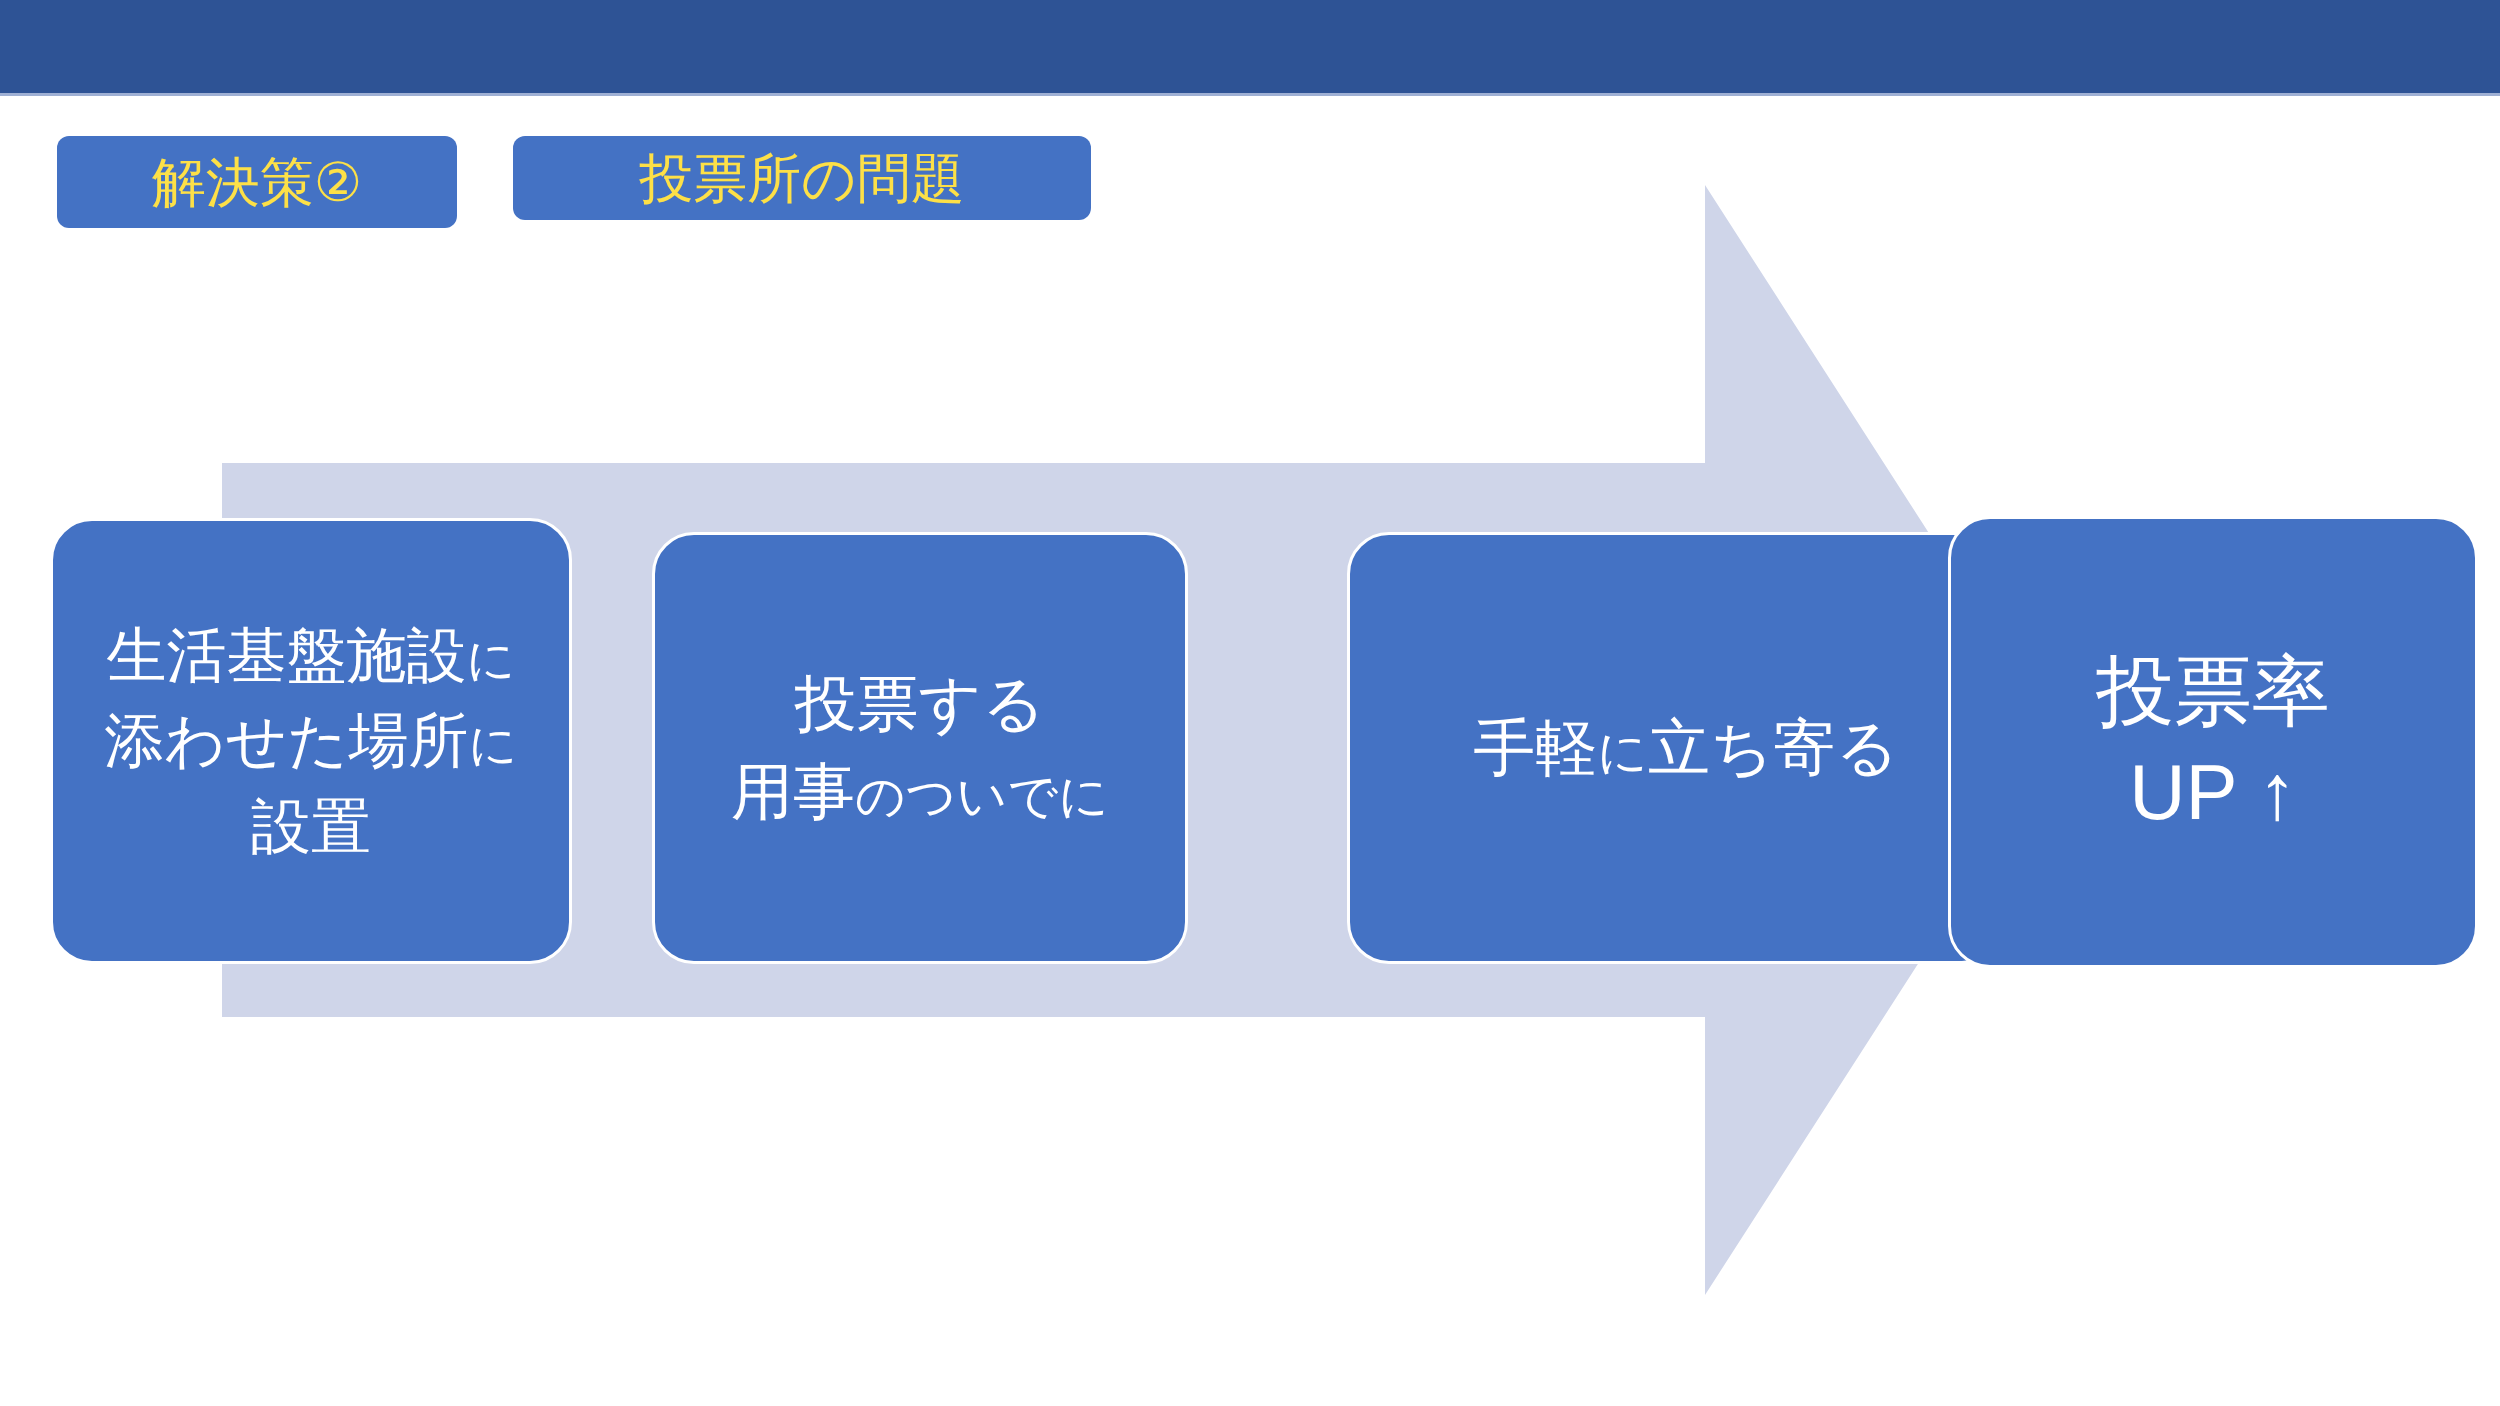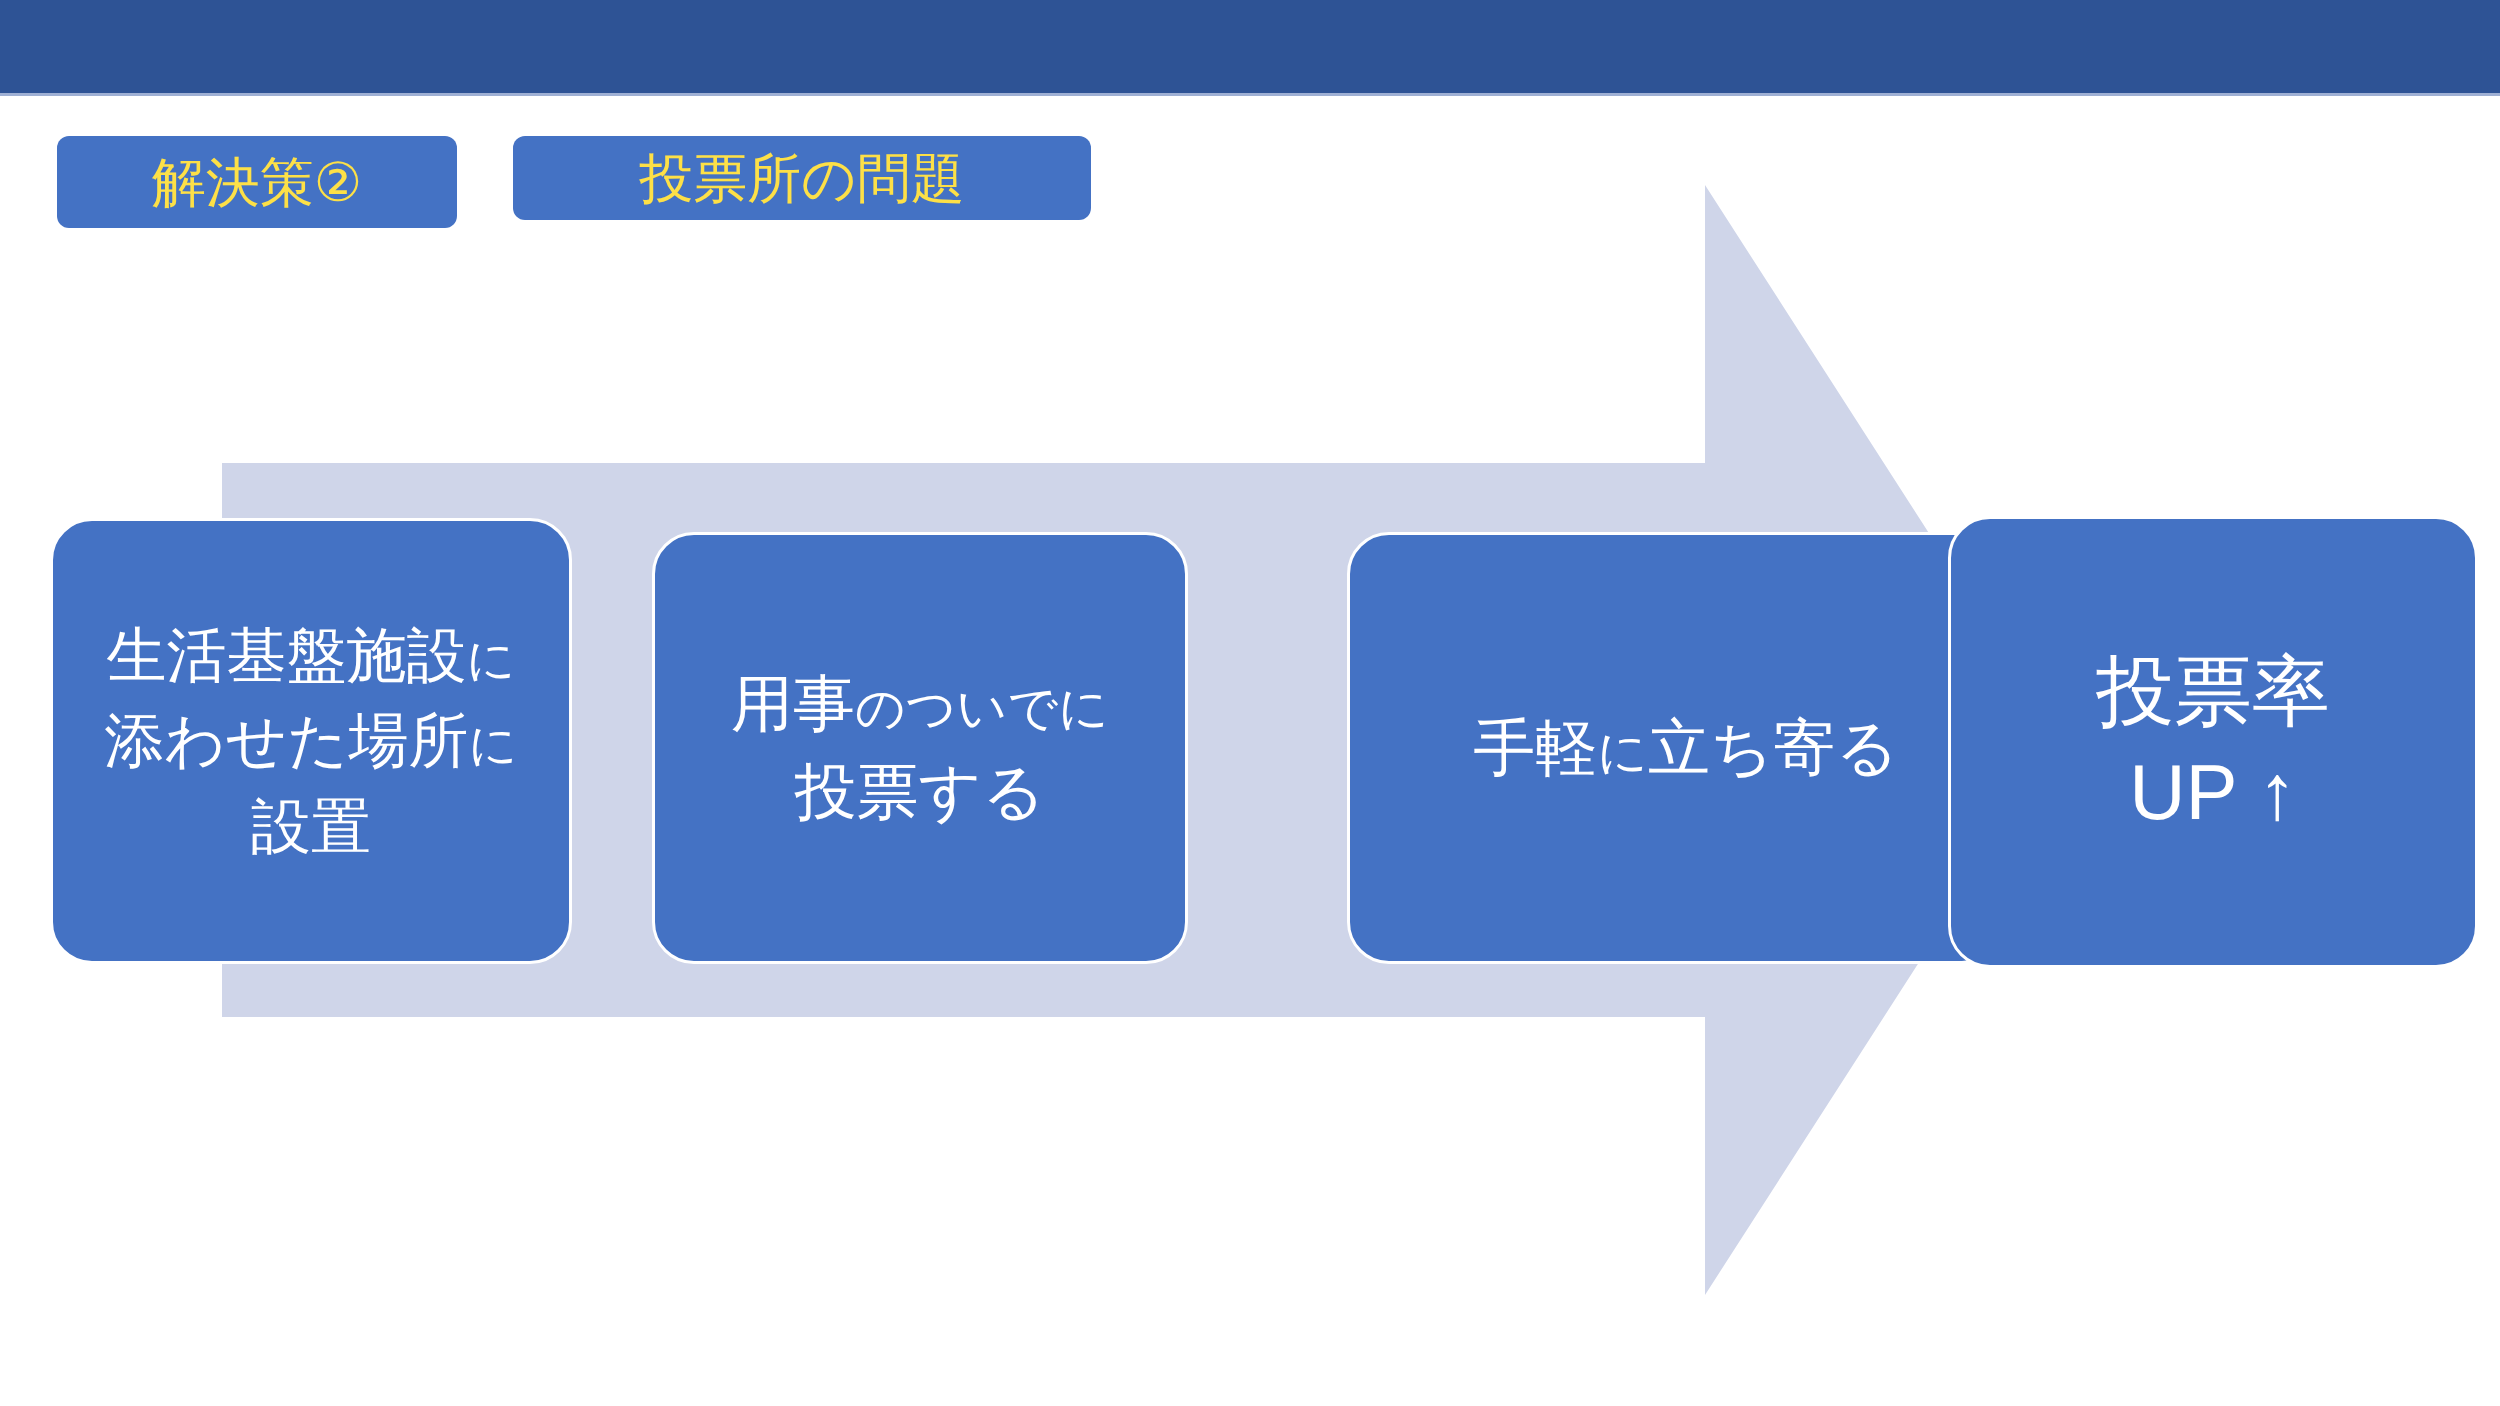--- a/index.html
+++ b/index.html
@@ -144,24 +144,24 @@
     <span class="ln">
       <span>添わせた場所</span><span class="sm">に</span>
     </span>
     <span class="ln">
       <span>設置</span>
     </span>
   </div>
 
   <div class="pbox pbox-2">
     <span class="ln">
-      <span>用事</span><span class="sm">のついでに</span>
+      <span>投票する</span>
     </span>
     <span class="ln">
-      <span>投票する</span>
+      <span>用事</span><span class="sm">のついでに</span>
     </span>
   </div>
 
   <div class="pbox pbox-3">
     <span class="ln">
       <span>手軽</span><span class="sm">に</span><span>立ち寄る</span>
     </span>
   </div>
 
   <div class="pbox pbox-4">

